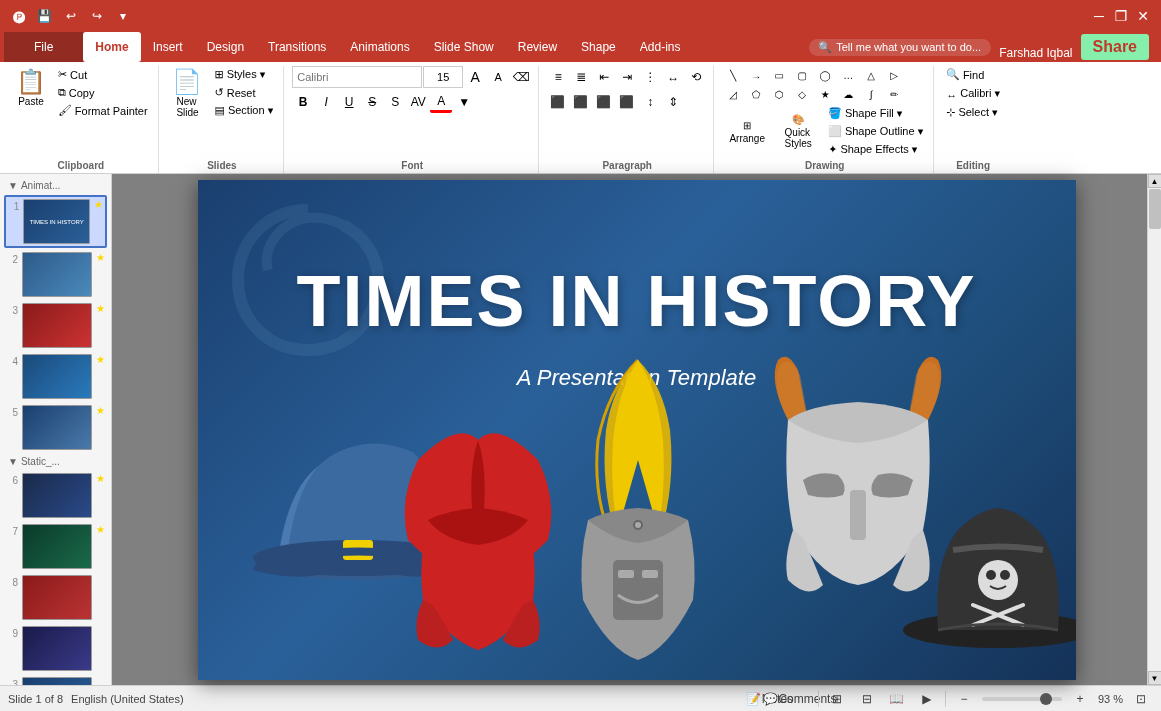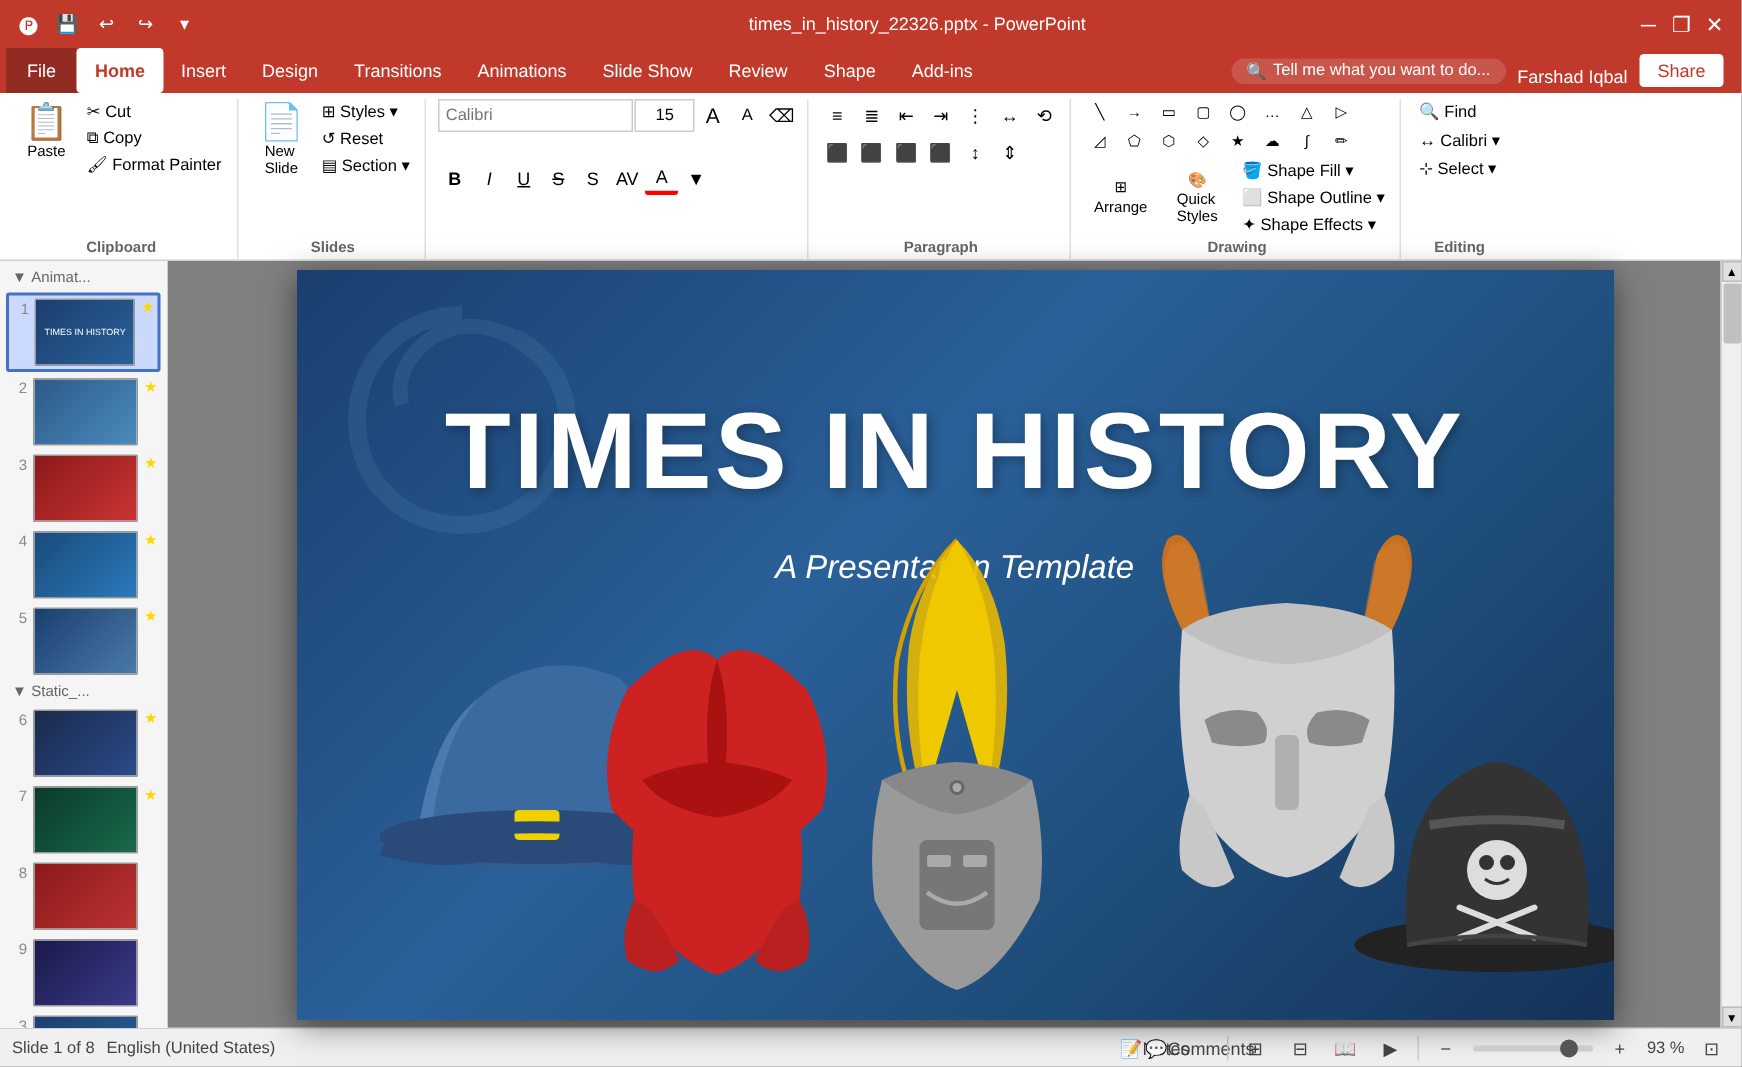--- a/index.html
+++ b/index.html
@@ -26,21 +26,21 @@
     #menu-bar {
       height: 30px;
       background: #c0392b;
       display: flex;
       align-items: center;
       padding: 0 4px;
     }
     .menu-file {
       background: #922b21;
       color: white;
-      padding: 4px 14px;
+      padding: 4px 30px;
       font-size: 12px;
       cursor: pointer;
       height: 30px;
       display: flex;
       align-items: center;
     }
     .menu-item {
       color: white;
       padding: 4px 12px;
       font-size: 12px;
@@ -58,28 +58,28 @@
       align-items: center;
       background: rgba(255,255,255,0.15);
       border-radius: 12px;
       padding: 2px 10px;
       color: white;
       font-size: 11px;
       gap: 4px;
     }
     .user-section { display: flex; align-items: flex-end; gap: 8px; color: white; font-size: 12px; padding: 0 8px; }
     .share-btn {
-      background: #ffffff;
+      background: #86efac;
       color: #c0392b;
       border: none;
       padding: 4px 12px;
       border-radius: 3px;
-      font-size: 12px;
+      font-size: 16px;
       cursor: pointer;
-      font-weight: 400;
+      font-weight: 700;
     }
 
     
     #ribbon {
       height: 112px;
       background: #fff;
       border-bottom: 1px solid #d0d0d0;
       display: flex;
       flex-direction: column;
     }
@@ -334,21 +334,20 @@
 <div id="title-bar">
   <div class="title-left">
     <div class="quick-access">
       <div class="qa-btn">🅟</div>
       <div class="qa-btn">💾</div>
       <div class="qa-btn">↩</div>
       <div class="qa-btn">↪</div>
       <div class="qa-btn">▾</div>
     </div>
   </div>
-  <div class="title-center">times_in_history_22326.pptx - PowerPoint</div>
   <div class="title-right">
     <div class="title-btn">─</div>
     <div class="title-btn">❐</div>
     <div class="title-btn close">✕</div>
   </div>
 </div>
 
 <div id="menu-bar">
   <div class="menu-file">File</div>
   <div class="menu-item active">Home</div>
@@ -415,21 +414,21 @@
           <div class="ribbon-btn-small">
             <span>▤</span>
               <span>Section ▾</span>
           </div>
         </div>
       </div>
       <div class="ribbon-group-label">Slides</div>
     </div>
 
     <div class="ribbon-group">
-      <div class="ribbon-group-inner" style="flex-direction:column; gap:20px;">
+      <div class="ribbon-group-inner" style="flex-direction:column; gap:3px;">
         <div class="format-row">
           <input class="font-box" type="text" value="" placeholder="Calibri" style="">
           <input class="font-size-box" type="text" value="15" style="">
           <div class="format-btn" style="font-size:14px;">A</div>
           <div class="format-btn" style="font-size:11px;">A</div>
           <div class="format-btn">⌫</div>
         </div>
         <div class="format-row">
           <div class="format-btn">
               <b>B</b>
@@ -442,20 +441,21 @@
             </div>
           <div class="format-btn">
               <s>S</s>
             </div>
           <div class="format-btn">S</div>
           <div class="format-btn">AV</div>
           <div class="format-btn" style="border-bottom: 3px solid red;">A</div>
           <div class="format-btn">▼</div>
         </div>
       </div>
+      <div class="ribbon-group-label">Font</div>
     </div>
 
     <div class="ribbon-group">
       <div class="ribbon-group-inner" style="flex-direction:column; gap:3px;">
         <div class="format-row">
           <div class="format-btn">≡</div>
           <div class="format-btn">≣</div>
           <div class="format-btn">⇤</div>
           <div class="format-btn">⇥</div>
           <div class="format-btn">⋮</div>

